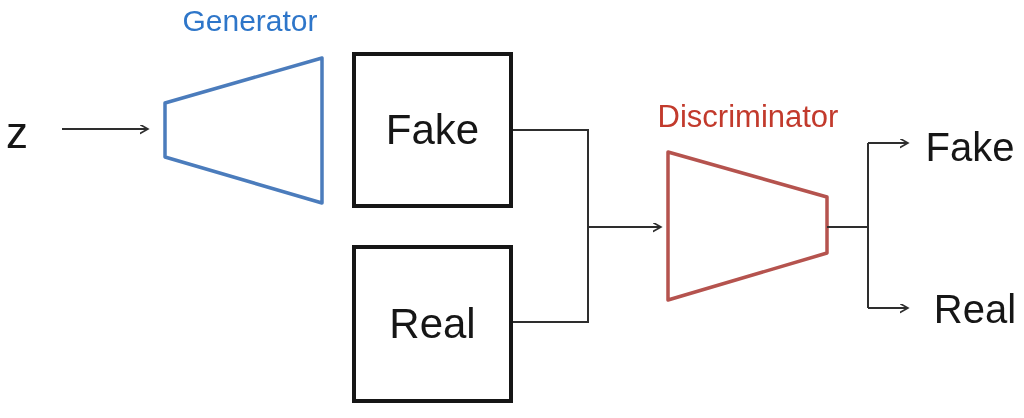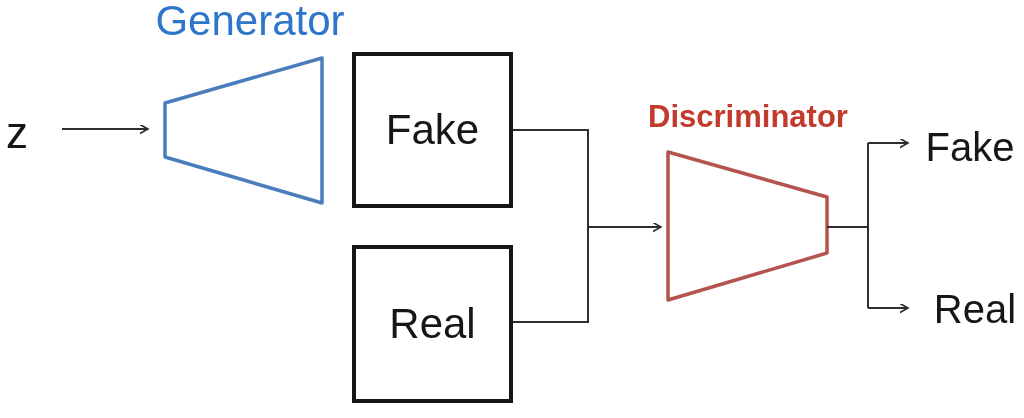--- a/index.html
+++ b/index.html
@@ -42,22 +42,22 @@
   }
 
   .label {
     position: absolute;
     transform: translate(-50%, -50%);
     white-space: nowrap;
     color: var(--text, #161616);
     line-height: 1;
   }
   .label.z        { left: 17px;  top: 133px; font-size: 44px; }
-  .label.gen      { left: 250px; top: 21px;  font-size: 42px; color: var(--generator-label, #2e76c9); }
-  .label.disc     { left: 748px; top: 116px; font-size: 31px; color: var(--discriminator-label, #c23a2c); font-weight: bold; }
+  .label.gen      { left: 250px; top: 21px;  font-size: 30px; color: var(--generator-label, #2e76c9); }
+  .label.disc     { left: 748px; top: 116px; font-size: 31px; color: var(--discriminator-label, #c23a2c); }
   .label.out-fake { left: 970px; top: 147px; font-size: 40px; }
   .label.out-real { left: 975px; top: 309px; font-size: 40px; }
 
   .box {
     position: absolute;
     box-sizing: border-box;
     border: 4px solid var(--box-outline, #161616);
     background: var(--background, #ffffff);
     display: flex;
     align-items: center;

